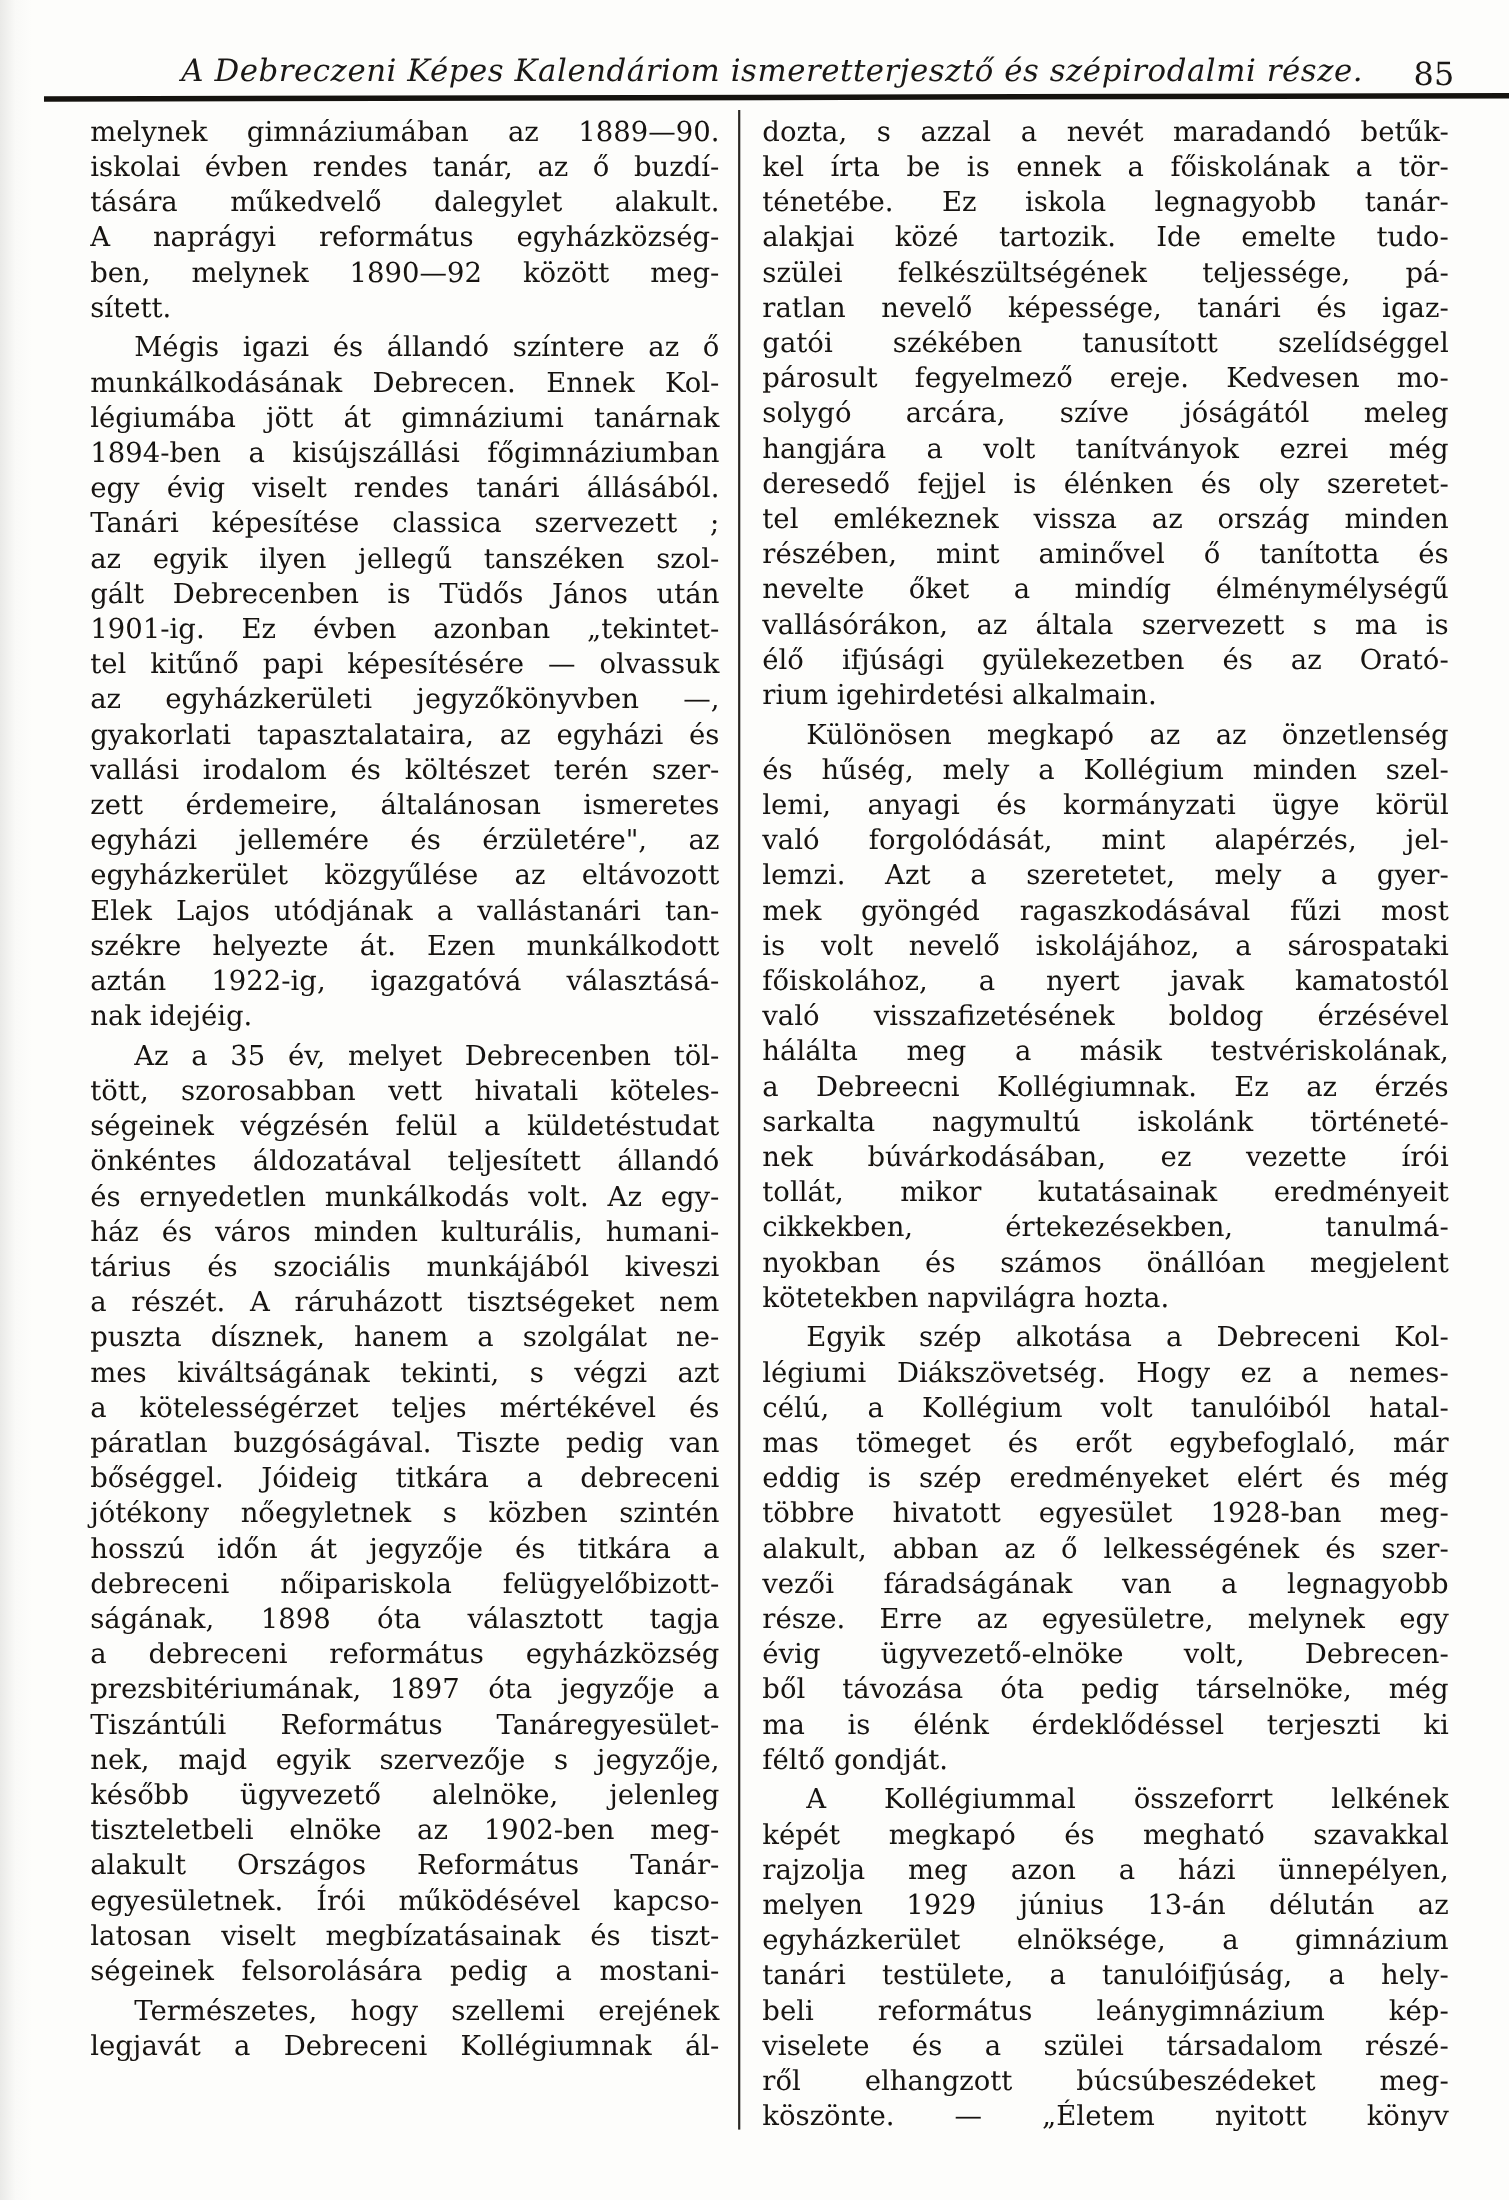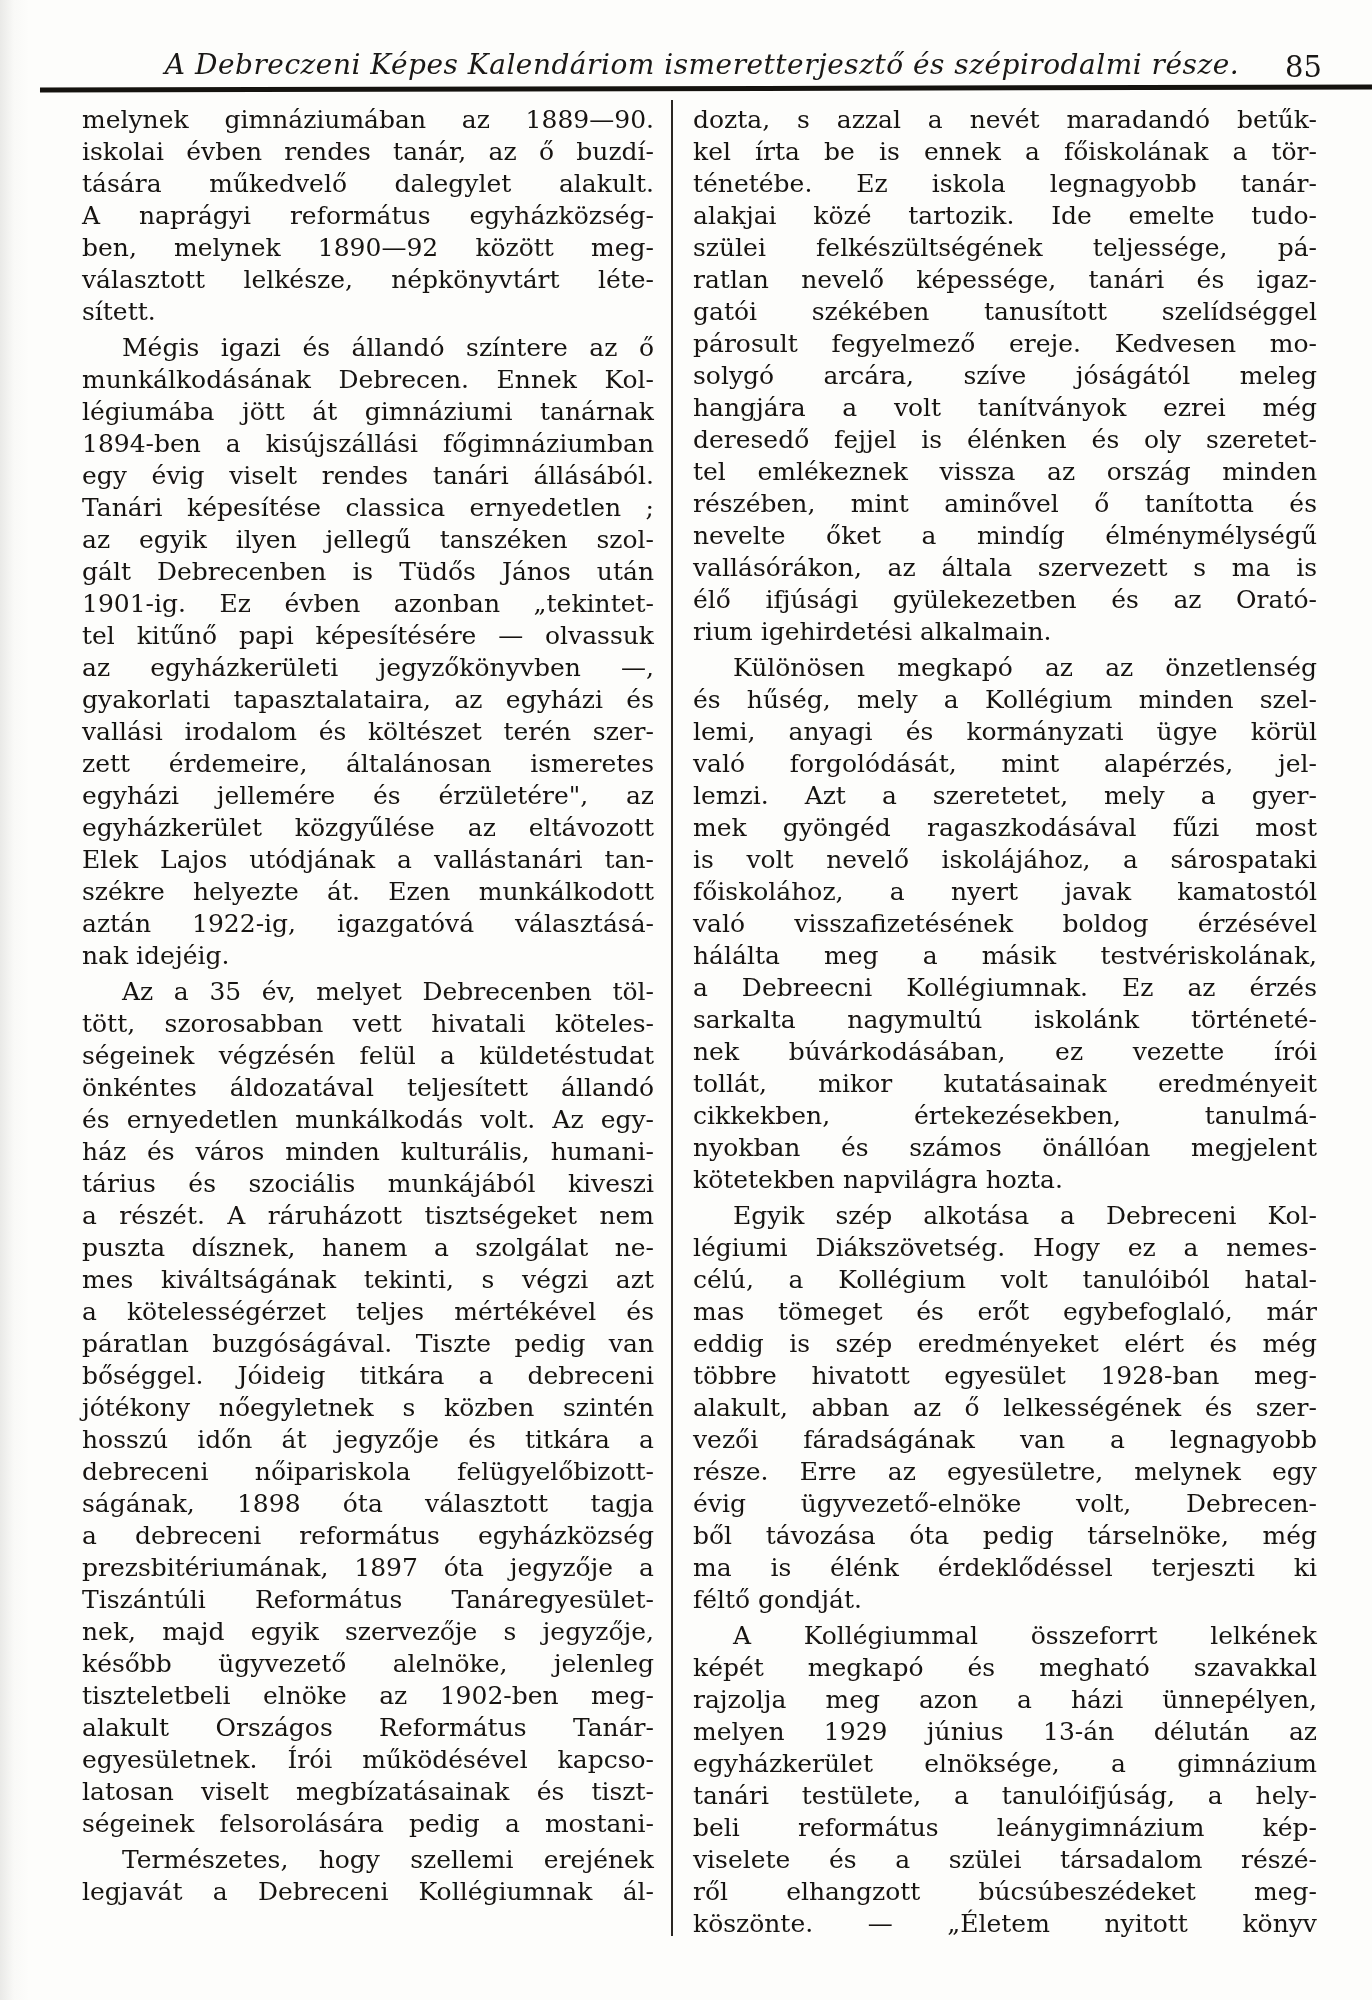--- a/index.html
+++ b/index.html
@@ -94,30 +94,29 @@
   <div class="head-rule"></div>
 
   <div class="columns">
     <div class="column left">
         <div class="para">
           <div class="line first-line">melynek gimnáziumában az 1889—90.</div>
           <div class="line">iskolai évben rendes tanár, az ő buzdí-</div>
           <div class="line">tására műkedvelő dalegylet alakult.</div>
           <div class="line">A naprágyi református egyházközség-</div>
           <div class="line">ben, melynek 1890—92 között meg-</div>
-          <div class="line">választott lelkésze, népkönyvtárt léte-</div>
           <div class="line para-end">sített.</div>
         </div>
         <div class="para indent">
           <div class="line first-line">Mégis igazi és állandó színtere az ő</div>
           <div class="line">munkálkodásának Debrecen. Ennek Kol-</div>
           <div class="line">légiumába jött át gimnáziumi tanárnak</div>
           <div class="line">1894-ben a kisújszállási főgimnáziumban</div>
           <div class="line">egy évig viselt rendes tanári állásából.</div>
-          <div class="line">Tanári képesítése classica ernyedetlen ;</div>
+          <div class="line">Tanári képesítése classica szervezett ;</div>
           <div class="line">az egyik ilyen jellegű tanszéken szol-</div>
           <div class="line">gált Debrecenben is Tüdős János után</div>
           <div class="line">1901-ig. Ez évben azonban „tekintet-</div>
           <div class="line">tel kitűnő papi képesítésére — olvassuk</div>
           <div class="line">az egyházkerületi jegyzőkönyvben —,</div>
           <div class="line">gyakorlati tapasztalataira, az egyházi és</div>
           <div class="line">vallási irodalom és költészet terén szer-</div>
           <div class="line">zett érdemeire, általánosan ismeretes</div>
           <div class="line">egyházi jellemére és érzületére", az</div>
           <div class="line">egyházkerület közgyűlése az eltávozott</div>

